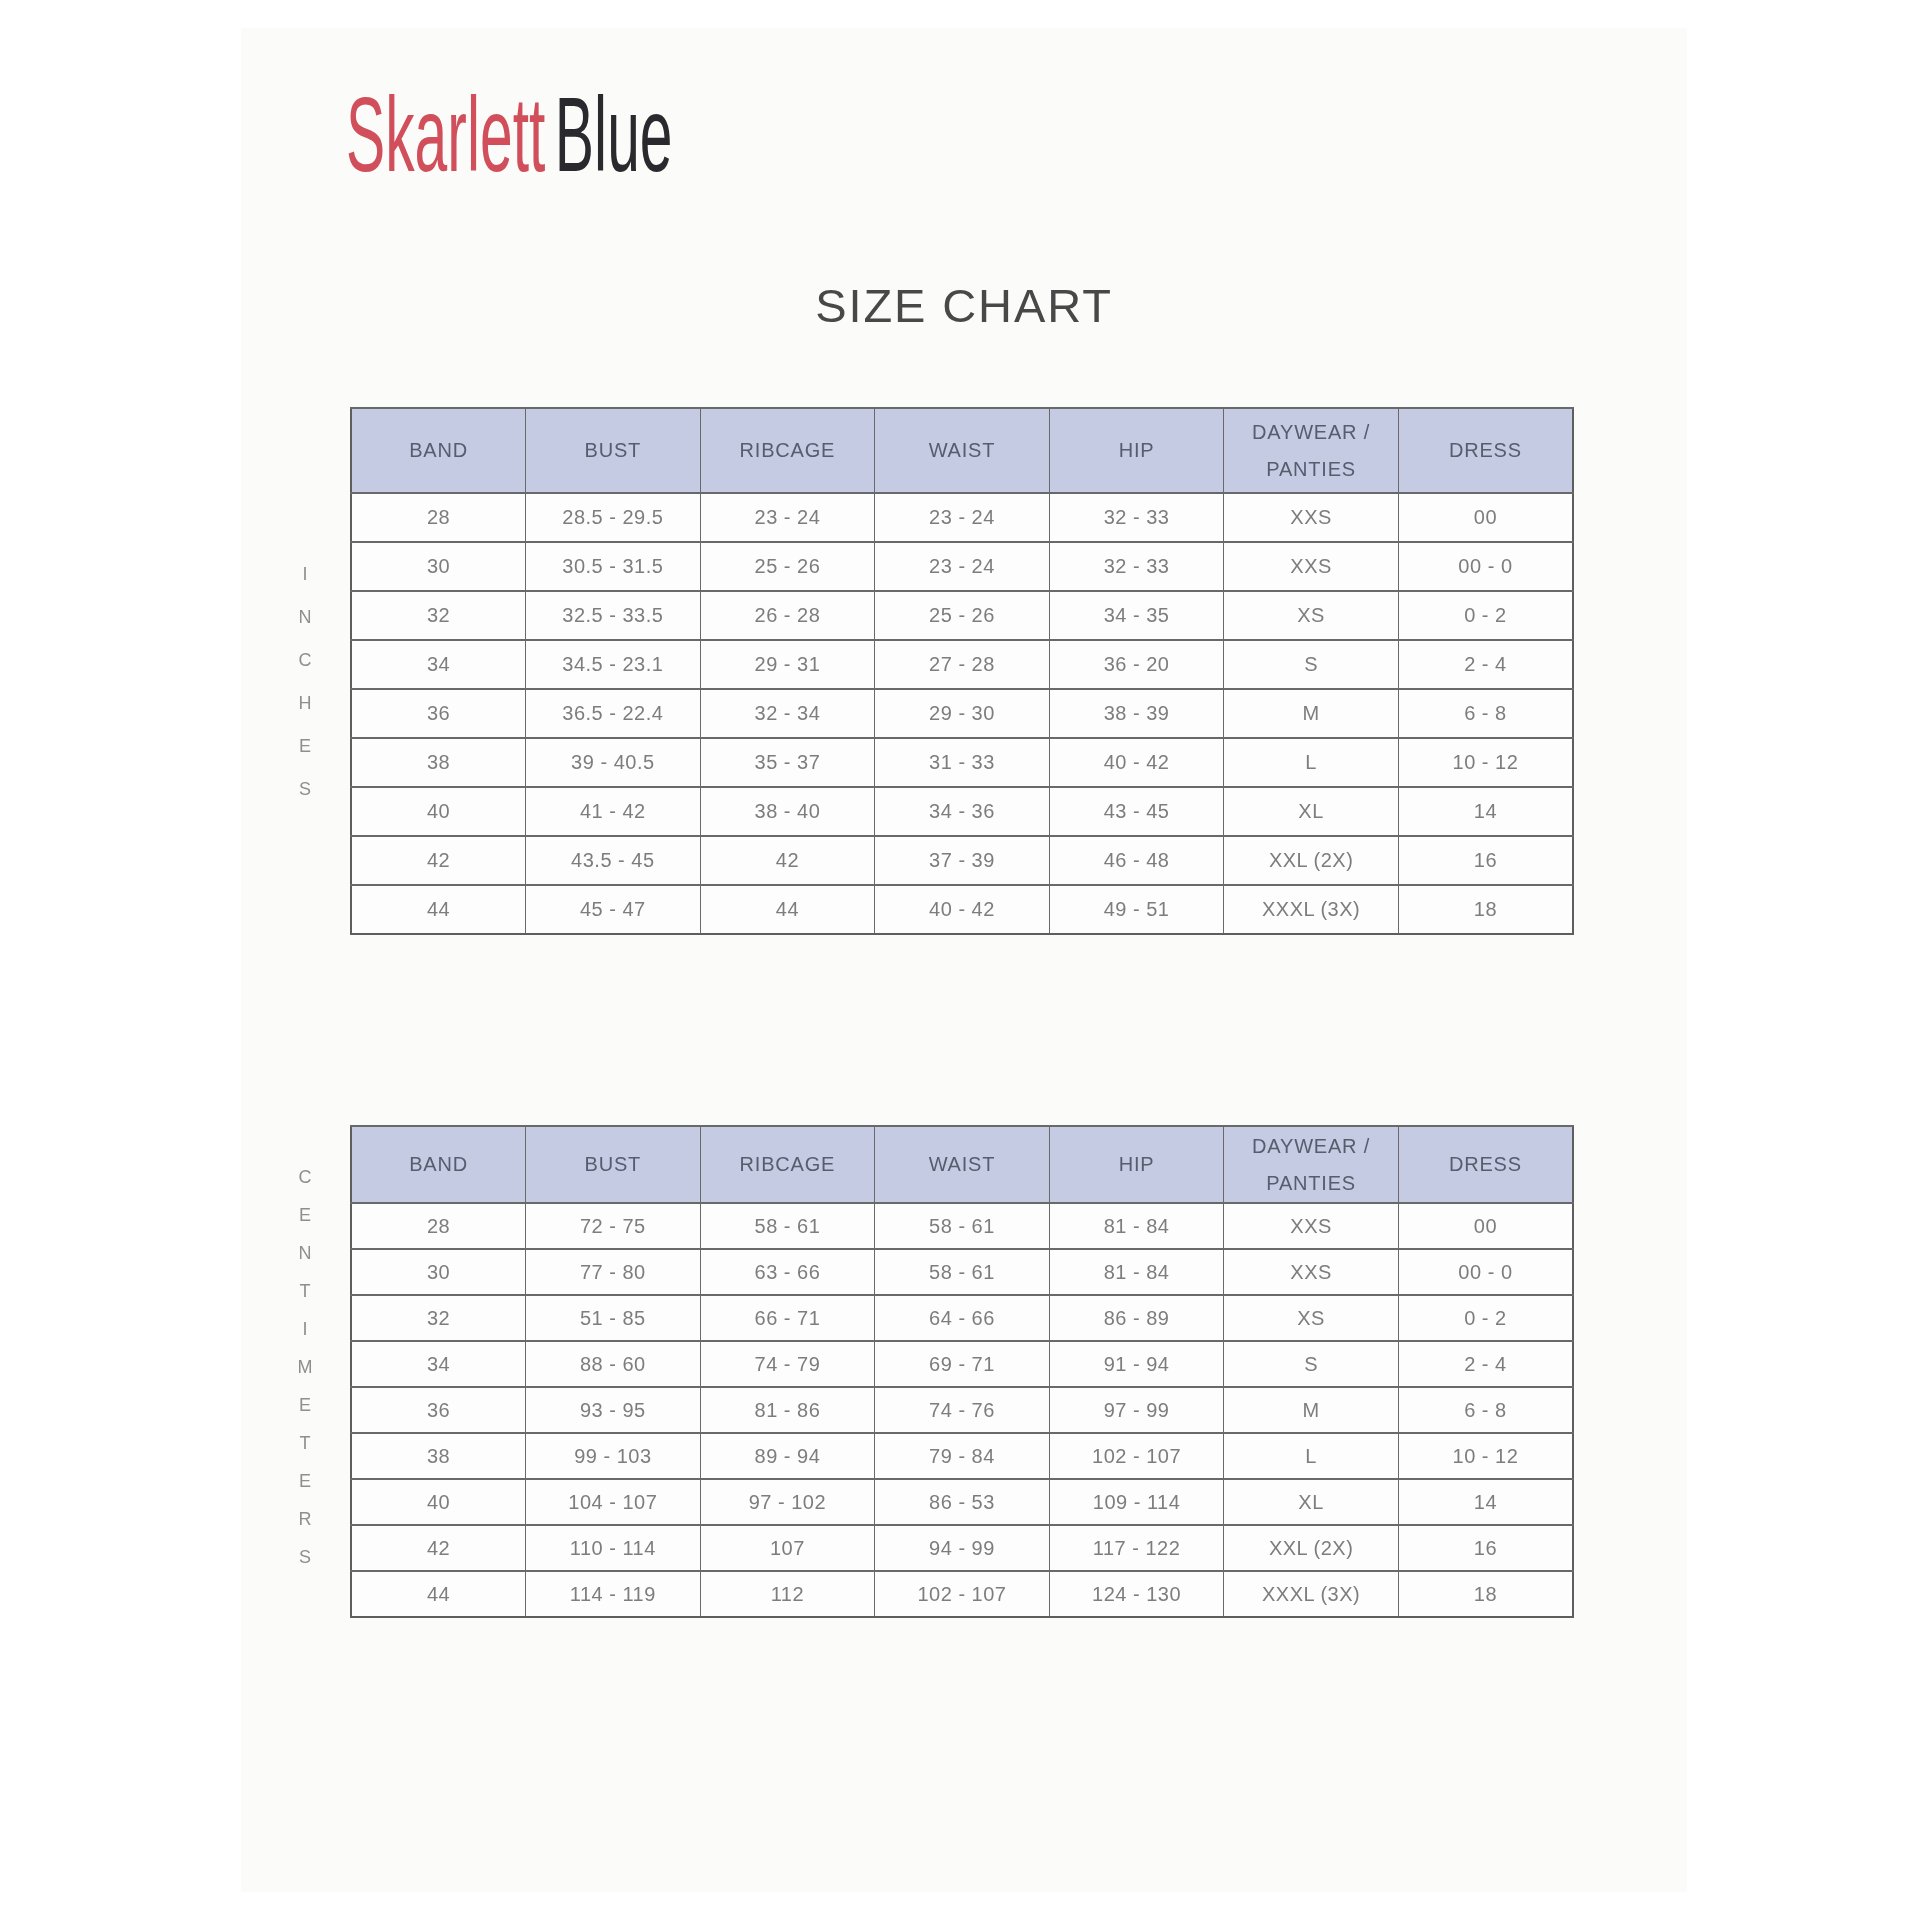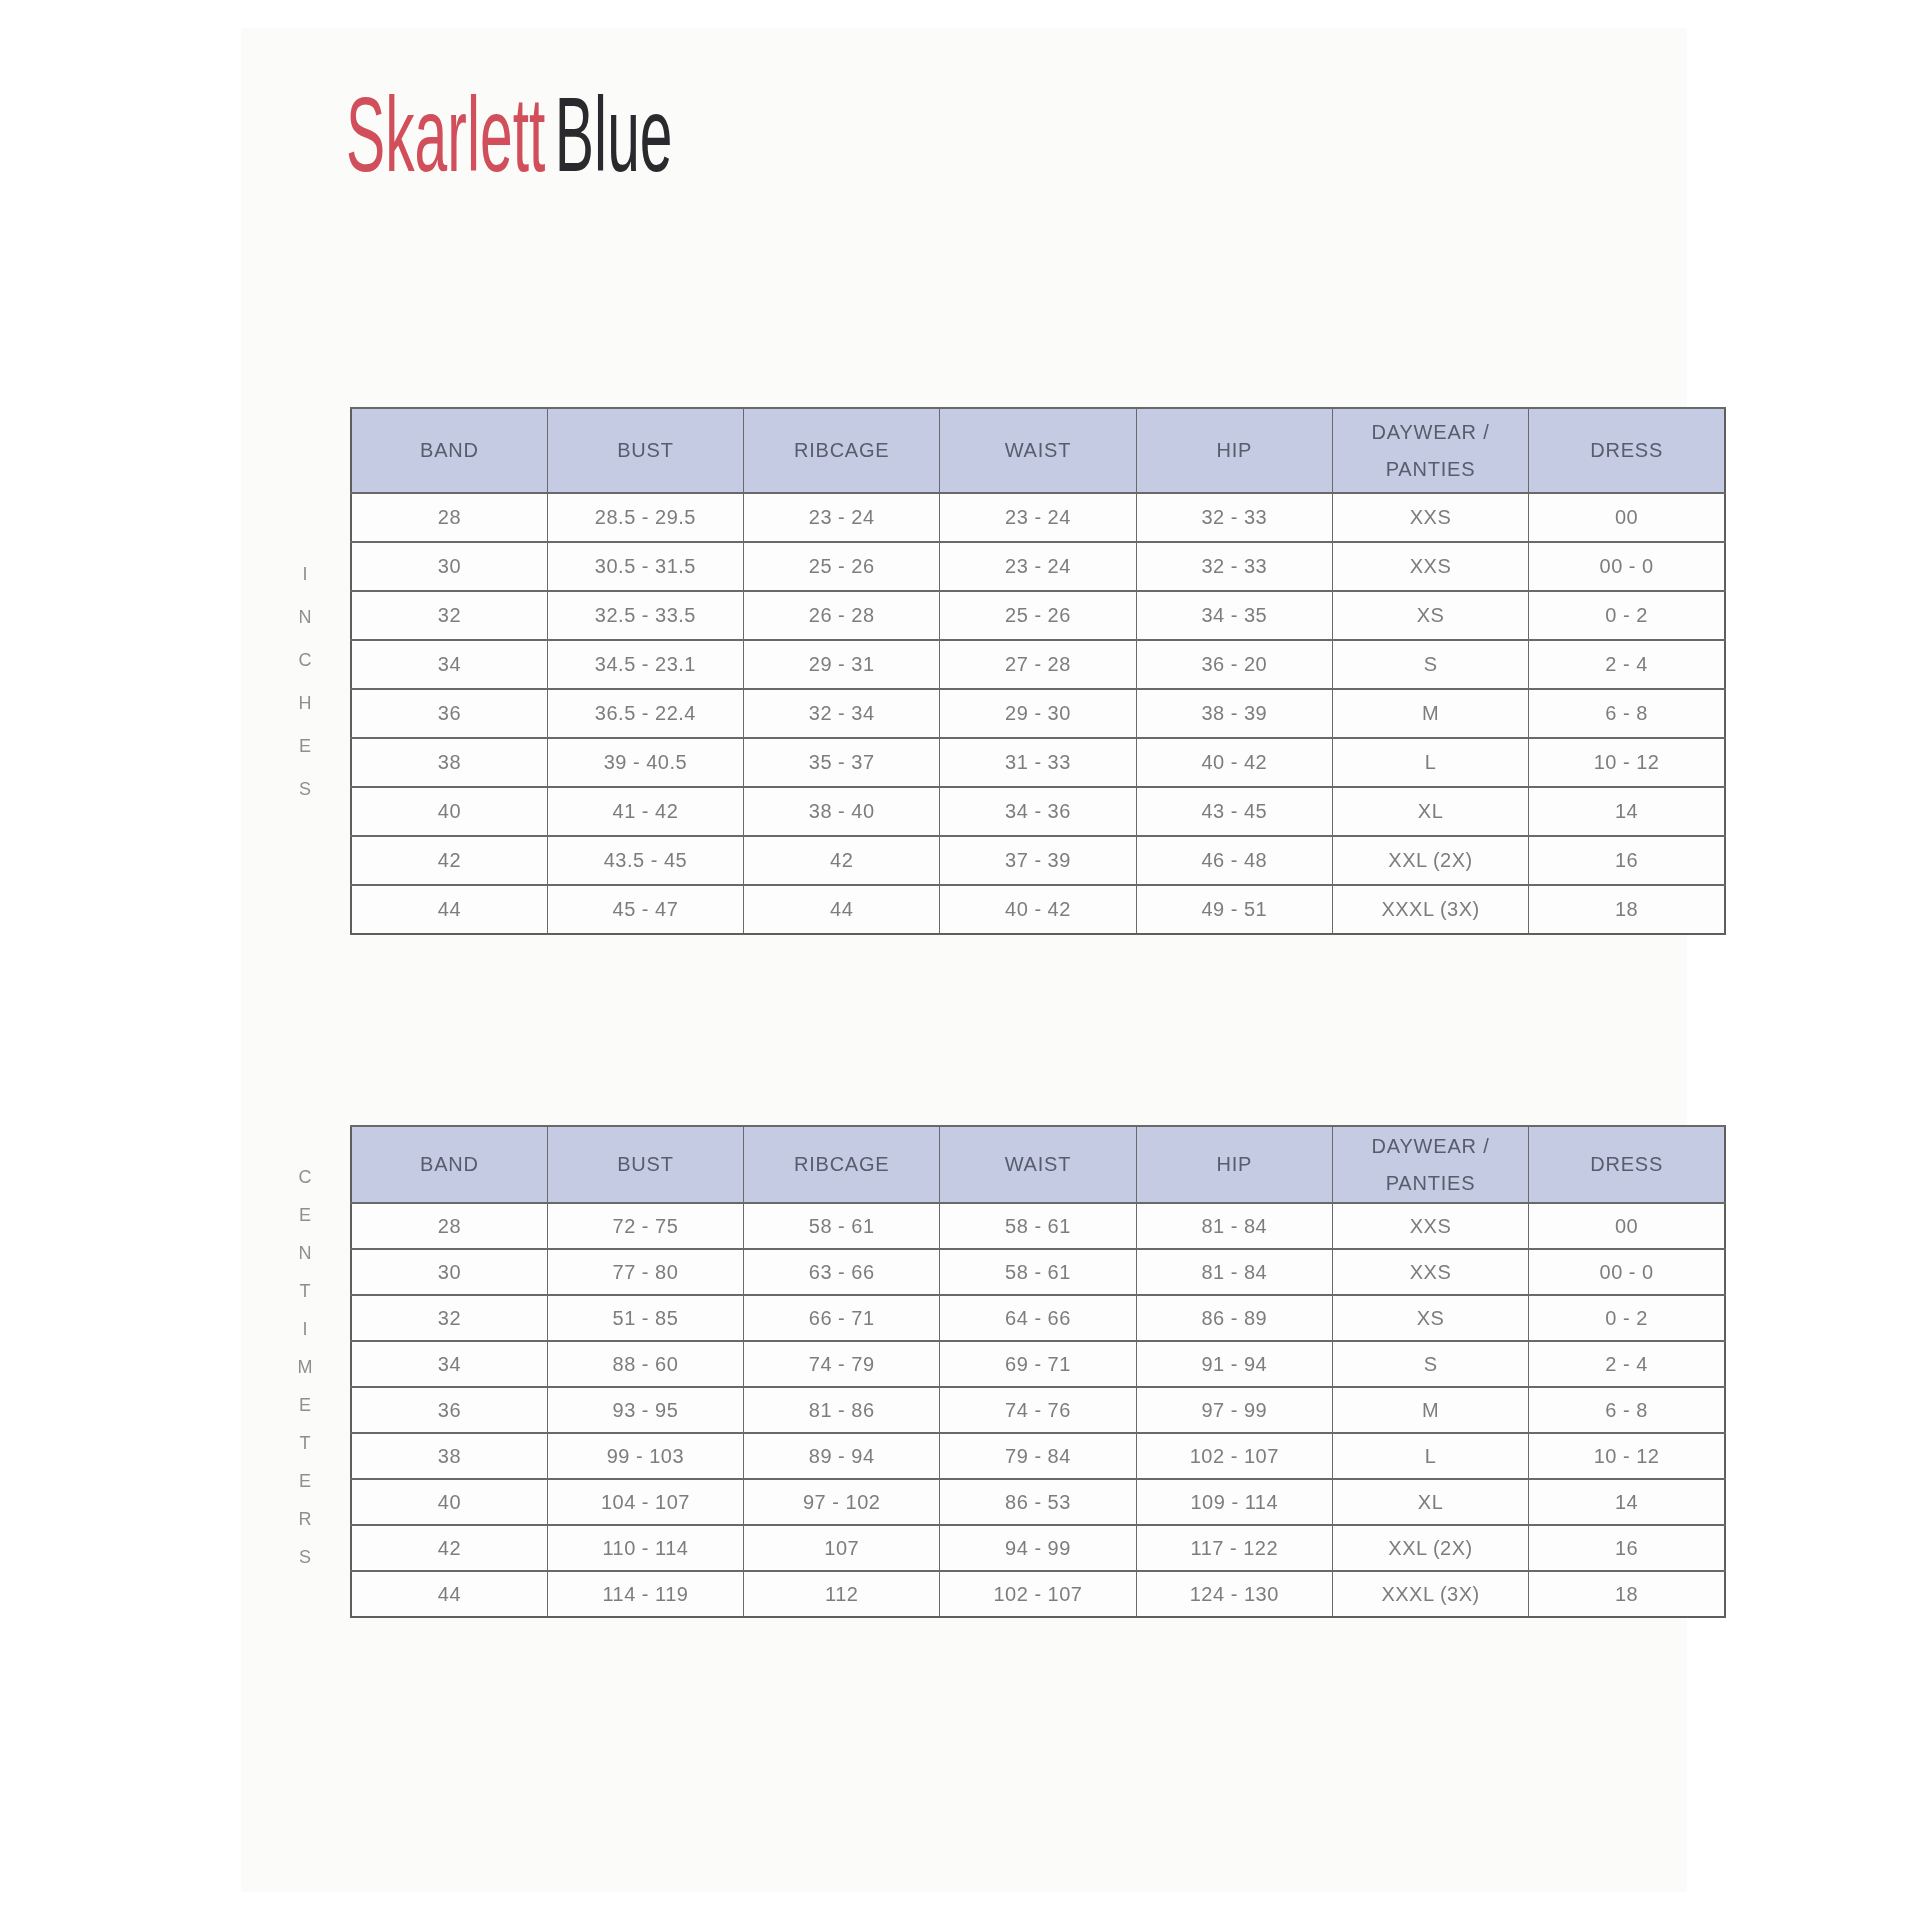--- a/index.html
+++ b/index.html
@@ -38,21 +38,21 @@
     text-align:center;
     font-size:18px; color:#8f8f8f; letter-spacing:0.9px;
   }
   .vlabel-in { top:525px; }
   .vlabel-cm { top:1130px; }
   .vlabel-in .vletter { line-height:43px; height:43px; }
   .vlabel-cm .vletter { line-height:38px; height:38px; }
   
   .size-table {
     position:absolute; left:109px;
-    width:1376px;
+    width:1224px;
     border-collapse:collapse; table-layout:fixed;
     background:#fdfdfd;
     border:2.8px solid #5e5e5e;
   }
   .t-in { top:379px; }
   .t-cm { top:1097px; }
   .size-table th, .size-table td {
     border-left:1.9px solid #696969;
     border-top:2.8px solid #696969;
     text-align:center; vertical-align:middle;
@@ -77,20 +77,21 @@
 </style>
 </head>
 <body>
 
 <div class="page">
 
   <div class="logo">
     <span class="brand-first">Skarlett</span><span class="brand-second">Blue</span>
   </div>
 
+  <div class="title">SIZE CHART</div>
 
   <div class="vlabel vlabel-in">
       <div class="vletter">I</div>
       <div class="vletter">N</div>
       <div class="vletter">C</div>
       <div class="vletter">H</div>
       <div class="vletter">E</div>
       <div class="vletter">S</div>
     </div>
 

